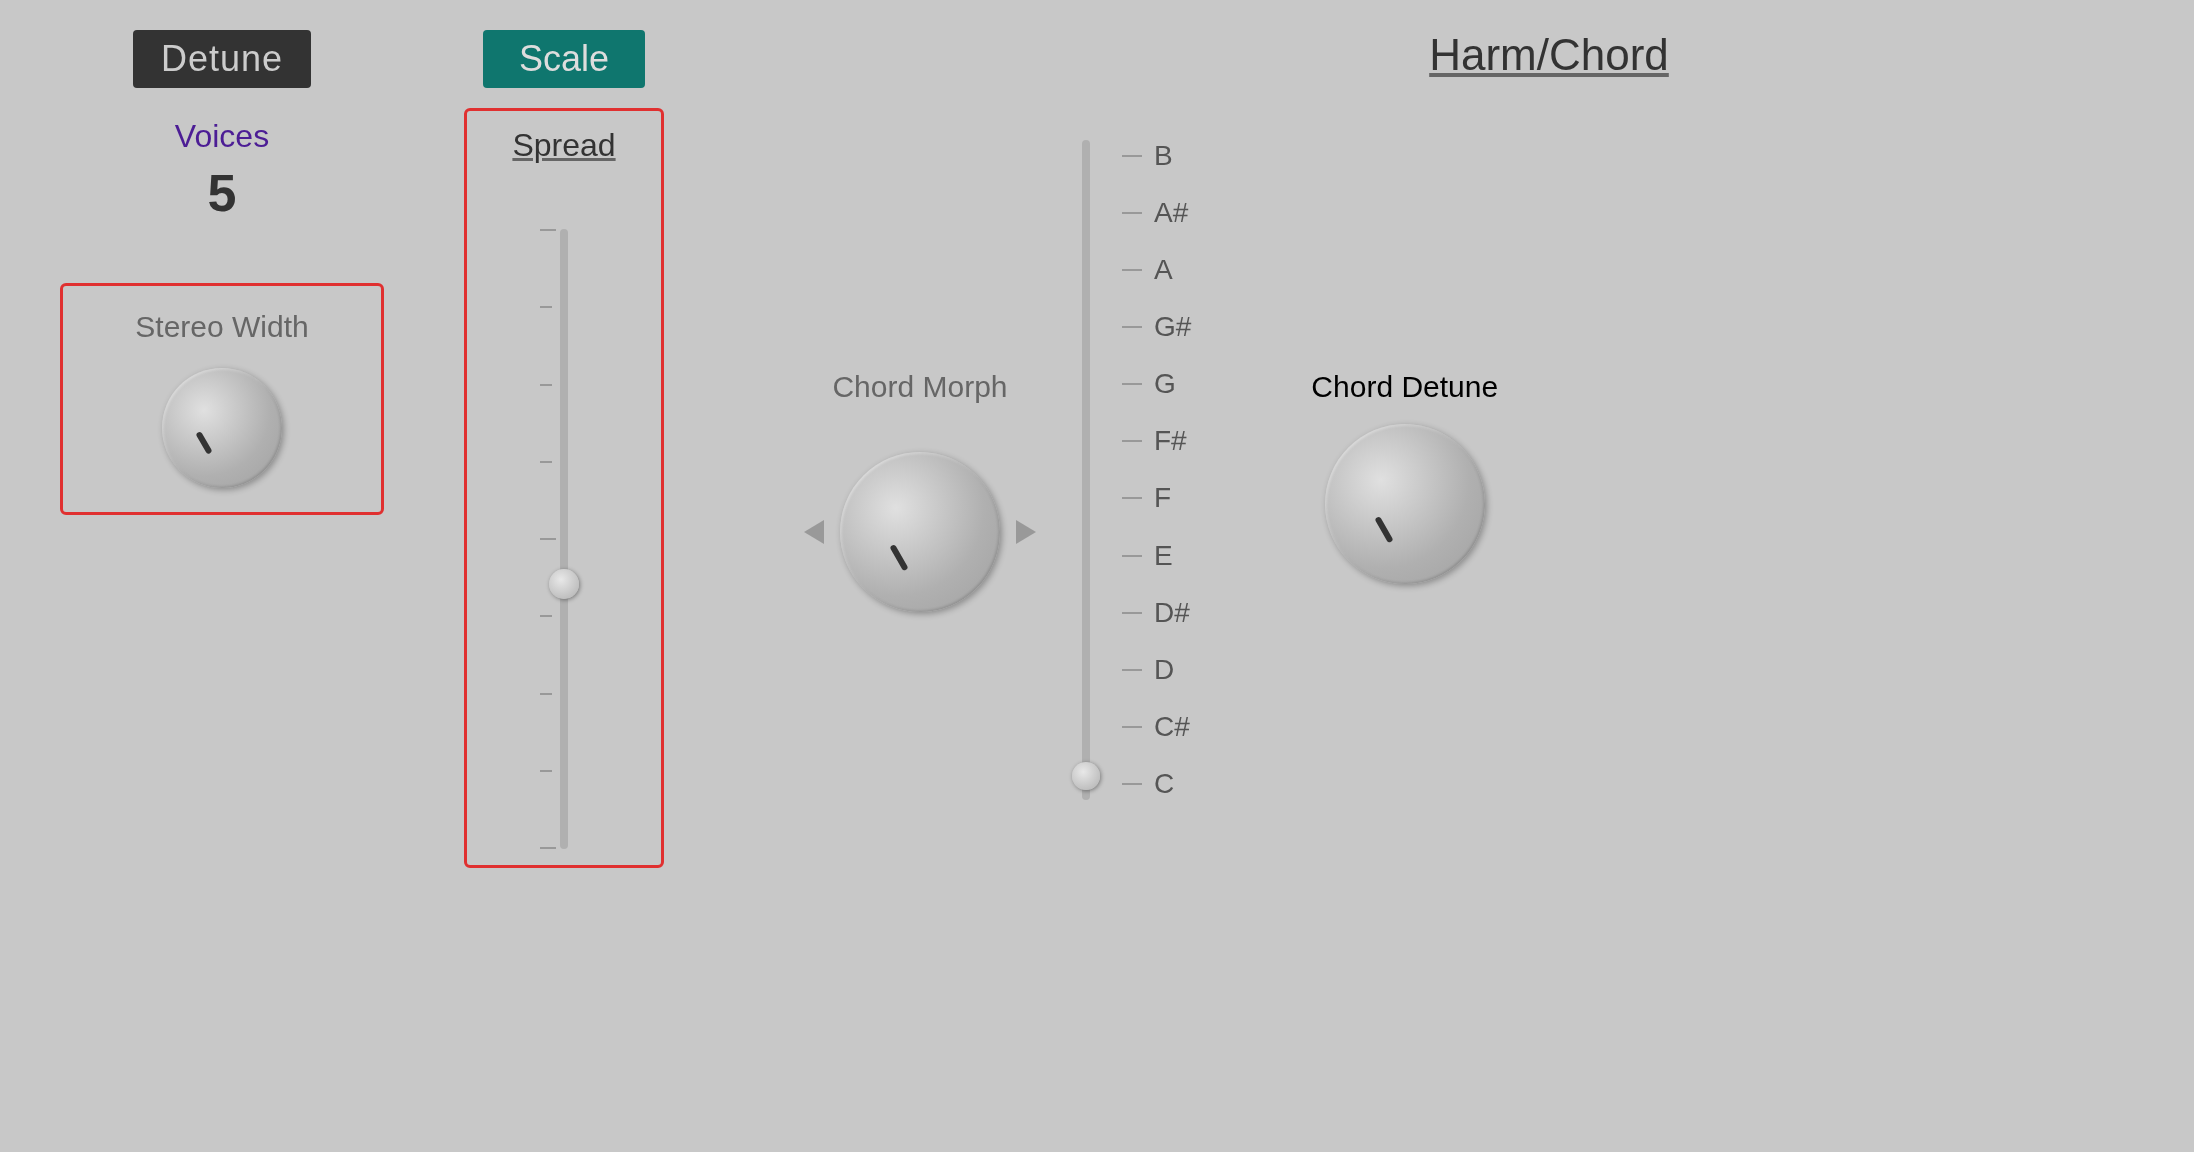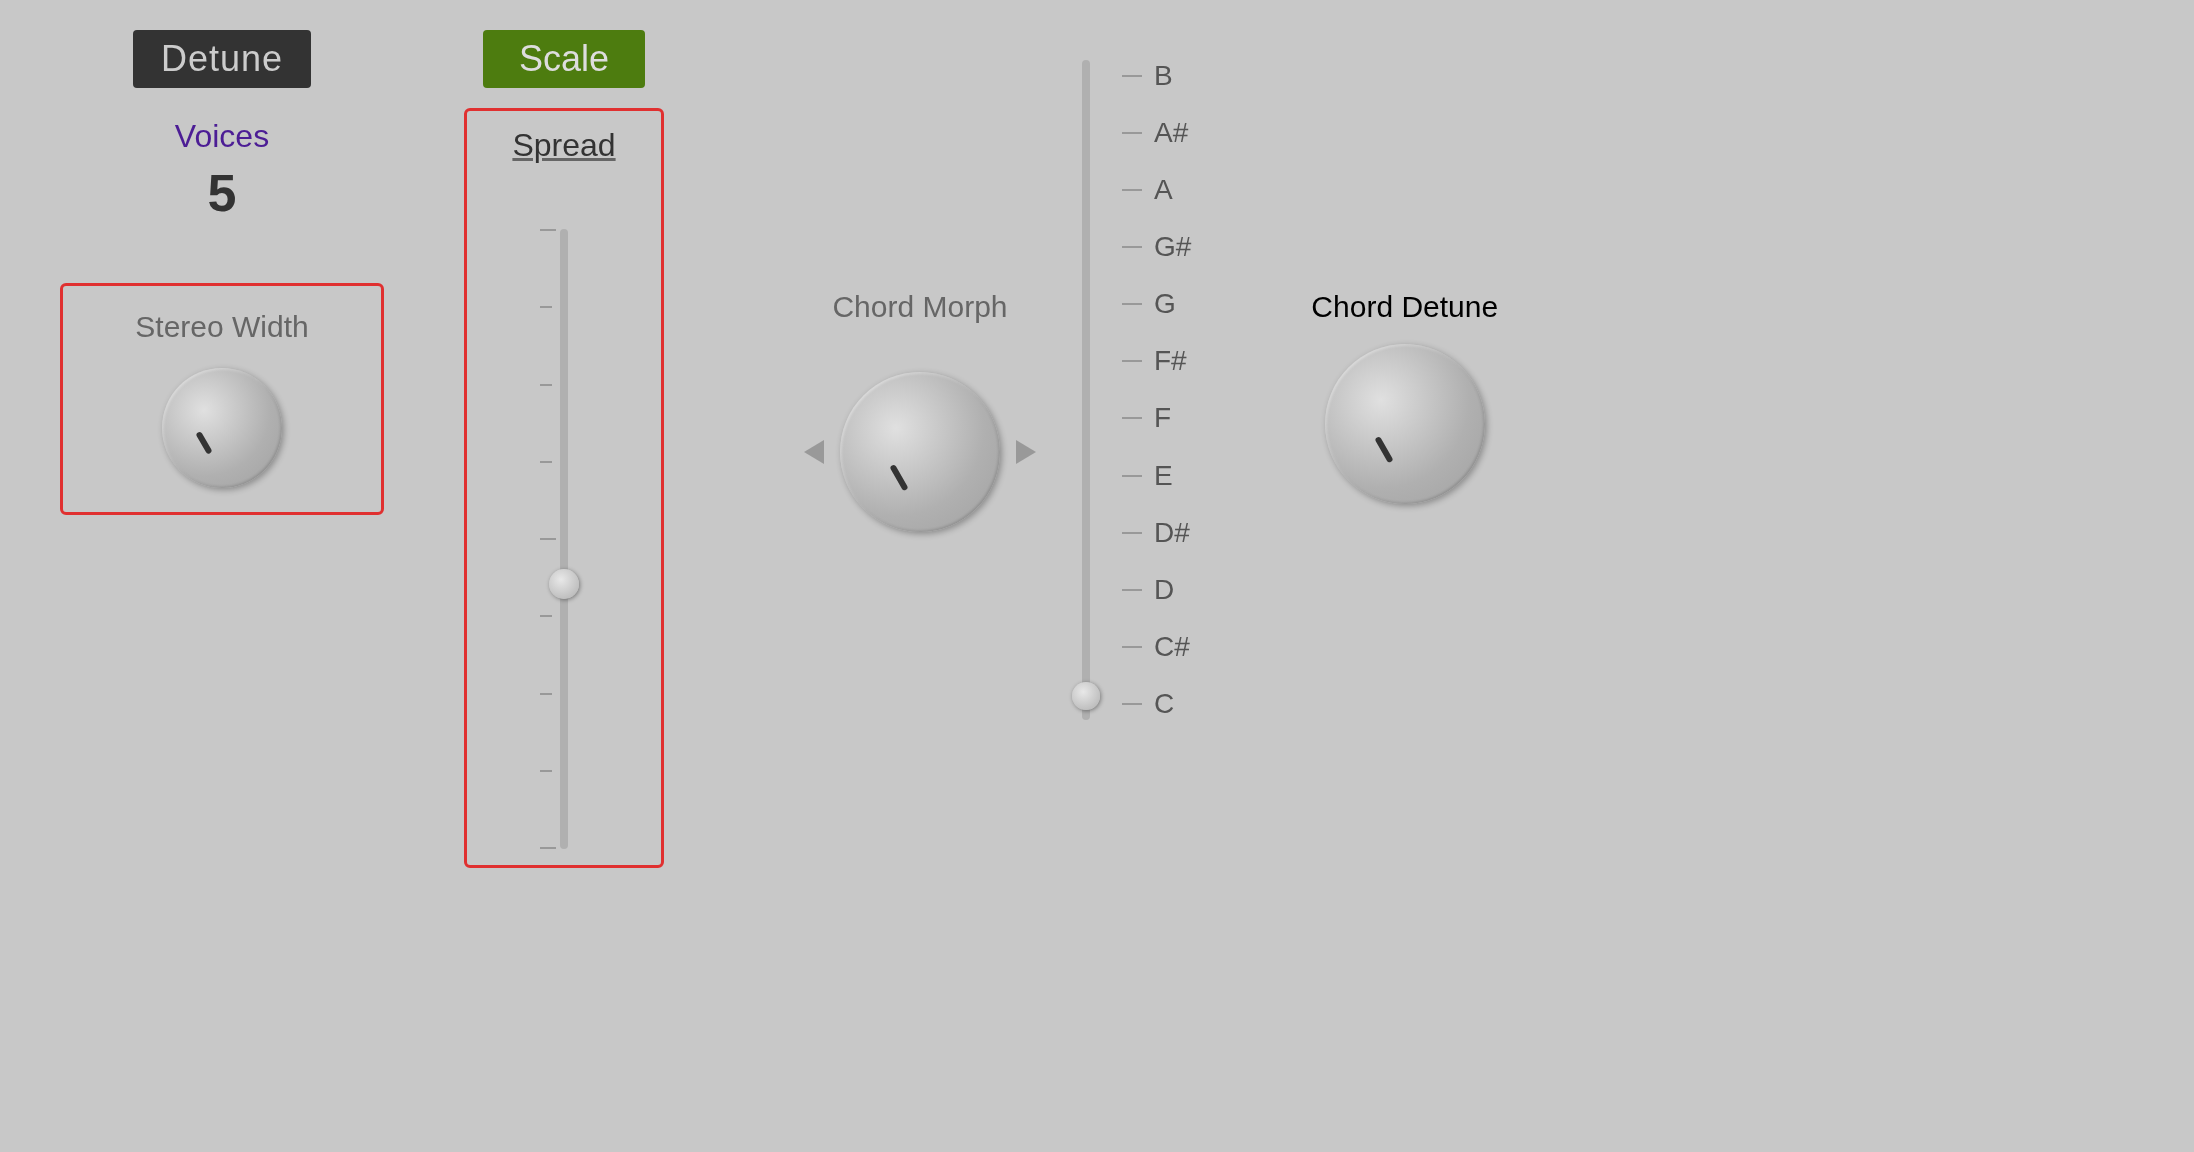--- a/index.html
+++ b/index.html
@@ -76,21 +76,21 @@
     
     .scale-section {
       display: flex;
       flex-direction: column;
       align-items: center;
       margin-right: 100px;
       margin-top: 0;
     }
 
     .scale-badge {
-      background: #4d7c0f;
+      background: #0f766e;
       color: #ddd;
       font-size: 36px;
       font-weight: 400;
       padding: 8px 36px;
       border-radius: 4px;
       margin-bottom: 20px;
       text-align: right;
     }
 
     .scale-slider-box {
@@ -366,20 +366,21 @@
           <div style="width: 12px; height: 2px; background: #999;"></div>
           <div style="width: 16px; height: 2px; background: #999;"></div>
         </div>
 
         <div class="slider-thumb" style="top: 340px;"></div>
       </div>
     </div>
   </div>
 
   <div class="harm-chord-section">
+    <div class="harm-chord-title">Harm/Chord</div>
 
     <div class="harm-chord-body">
 
       <div class="chord-morph-section">
         <div class="chord-morph-label">Chord Morph</div>
         <div class="chord-morph-row">
           <div class="arrow-left"></div>
           <div class="knob-container">
             <div class="knob knob-large">
               <div class="knob-mark" style="width: 6px; height: 28px; bottom: 18px; left: calc(50% - 3px); transform: rotate(-30deg) translateY(-28px);"></div>

